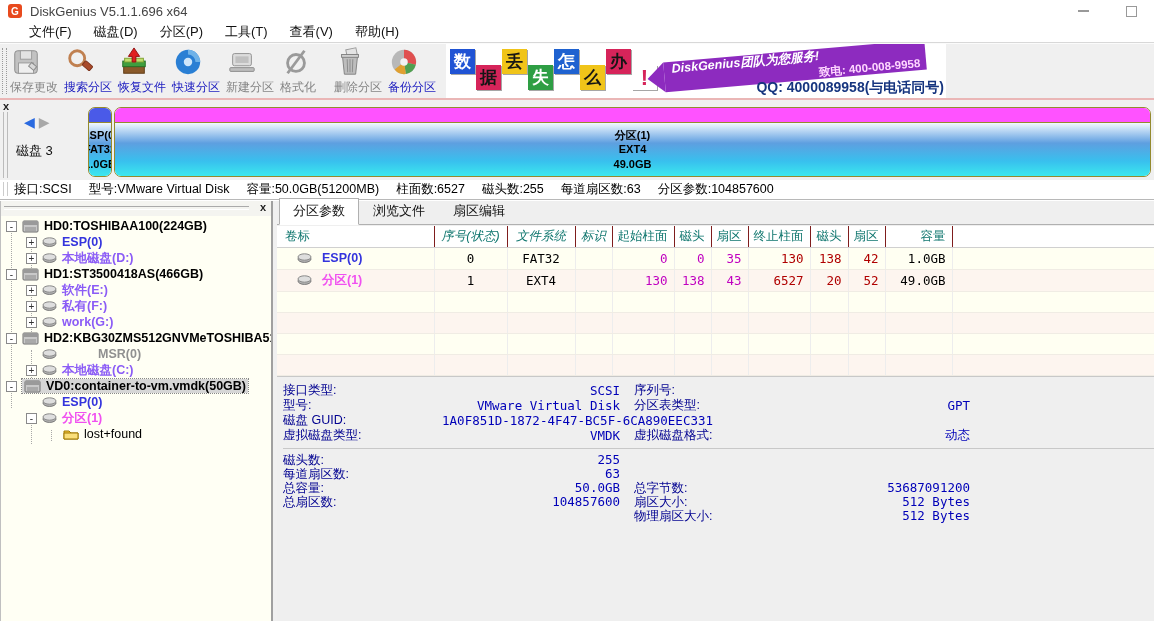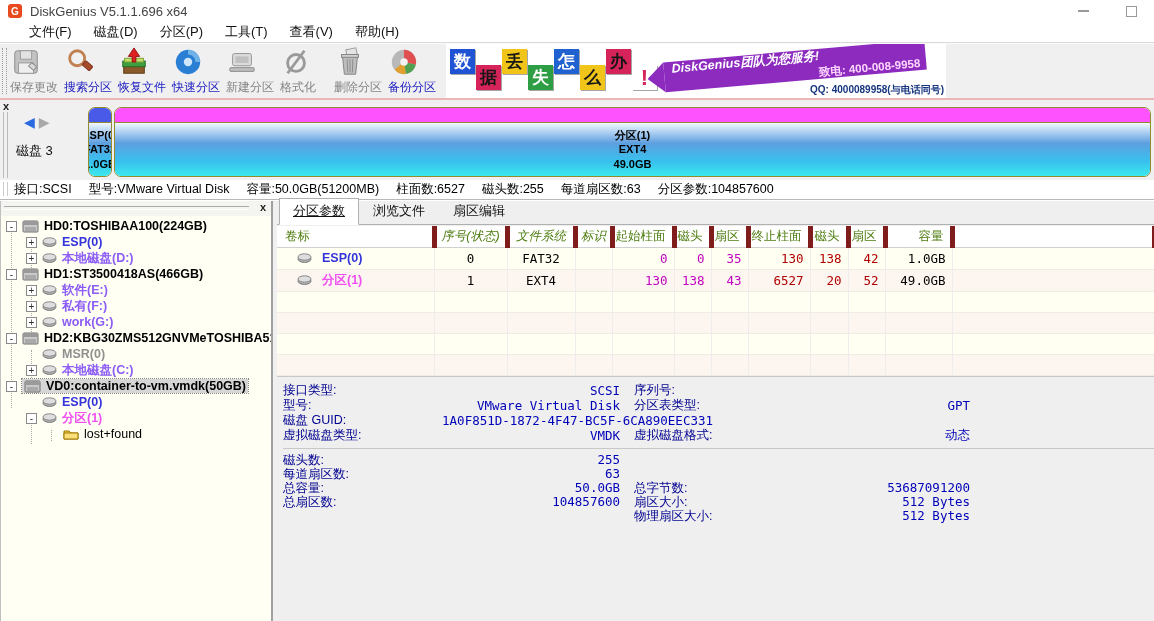--- a/index.html
+++ b/index.html
@@ -42,21 +42,21 @@
   .t0{background:#2053d4;color:#fff;} .t1{background:#d6245a;color:#151515;}
   .t2{background:#f0c419;color:#151515;} .t3{background:#2e9e44;color:#fff;}
   .t4{background:#1f62d0;color:#fff;} .t5{background:#f0c419;color:#151515;}
   .t6{background:#d6245a;color:#151515;} .t7{background:#fff;color:#d6245a;font-size:22px;}
   .ad-arrow { position:absolute; left:218px; top:7px; width:262px; height:30px; background:#8d2bbf;
     transform:rotate(-5deg); display:flex; flex-direction:column; justify-content:center; padding-left:8px; }
   .ad-arrow::before { content:""; position:absolute; left:-17px; top:0; width:0; height:0;
     border-top:15px solid transparent; border-bottom:15px solid transparent; border-right:17px solid #8d2bbf; }
   .ad-team  { color:#fff; font-size:12.5px; font-weight:bold; font-style:italic; white-space:nowrap; }
   .ad-phone { color:#ffd7ff; font-size:11.5px; font-weight:bold; white-space:nowrap; text-align:right; padding-right:6px; }
-  .ad-qq { position:absolute; right:2px; bottom:1px; color:#16357f; font-size:10px; font-weight:bold; white-space:nowrap; }
+  .ad-qq { position:absolute; right:2px; bottom:1px; color:#16357f; font-size:14px; font-weight:bold; white-space:nowrap; }
 
   .redline { position:absolute; left:0; top:98px; width:1154px; height:2px; background:#eab6b6; }
 
   
   .diskbar { position:absolute; left:0; top:100px; width:1154px; height:80px; background:#f0f0f0; }
   .db-close { position:absolute; left:3px; top:0px; font-size:11px; font-weight:bold; color:#222; }
   .db-grip { position:absolute; left:3px; top:12px; bottom:2px; width:5px; border-left:1px solid #bbb; border-right:1px solid #bbb; }
   .db-nav { position:absolute; left:24px; top:14px; font-size:14px; letter-spacing:4px; }
   .arr-l { color:#2a6ae0; } .arr-r { color:#a8a8a8; }
   .db-label { position:absolute; left:16px; top:42px; font-size:13px; color:#111; }
@@ -83,34 +83,34 @@
   .tp-close { position:absolute; right:5px; top:0px; font-size:11px; font-weight:bold; color:#222; cursor:default; }
   .tree { position:absolute; left:0; top:17px; right:0; bottom:0; overflow:hidden; }
   .tree-item { position:relative; height:16px; display:flex; align-items:center; white-space:nowrap; cursor:default; }
   .tree-item .exp { width:11px; height:11px; border:1px solid #8a8a8a; background:#fff; font-size:10px; line-height:9px;
     text-align:center; margin-right:5px; color:#333; flex:0 0 auto; }
   .tree-item .noexp { width:11px; height:11px; border:none; background:transparent; margin-right:5px; flex:0 0 auto; }
   .lvl0 { padding-left:5px; } .lvl1 { padding-left:25px; } .lvl2 { padding-left:62px; }
   .ticon { margin-right:5px; display:flex; align-items:center; flex:0 0 auto; }
   .tlabel { font-weight:bold; font-size:12.5px; }
   .c-disk { color:#000; } .c-esp { color:#3434dd; } .c-local { color:#8b5cf6;text-align:center; }
-  .c-msr { color:#909090; } .c-part { color:#f050f0; } .c-file { color:#000; font-weight:normal; }
+  .c-msr { color:#909090;margin-left:36px; } .c-part { color:#f050f0; } .c-file { color:#000; font-weight:normal; }
   .tree-item.sel .selwrap { background:#d6d6d6; outline:1px dotted #888; }
   .selwrap { display:flex; align-items:center; padding:0 2px; }
   .guide { position:absolute; border-left:1px dotted #a8a8a8; width:0; }
 
   
   .rightpanel { position:absolute; left:277px; top:0; right:0; bottom:0; background:#efefef; }
   .tabs { position:absolute; left:0; top:0; right:0; height:24px; border-bottom:1px solid #b0b0b0; background:#efefef; display:flex; align-items:flex-end; padding-left:2px; }
   .tab { padding:3px 13px 4px 13px; font-size:13px; color:#111; border:1px solid transparent; margin-bottom:-1px; cursor:default; }
-  .tab.active { background:#fff; border:1px solid #b0b0b0; border-bottom:1px solid #fff;text-decoration:underline; }
+  .tab.active { background:#fff; border:1px solid #b0b0b0; border-bottom:1px solid #fff; }
   .tablewrap { position:absolute; left:0; top:25px; right:0; height:150px; background:#fff; }
   table.ptable { border-collapse:collapse; table-layout:fixed; width:877px; }
-  .ptable th { height:21px; font-weight:normal; font-size:12.5px; color:#4d7c0f; background:#fff;
-    border-bottom:1px solid #d0d0d0; border-right:5px solid #7f1d1d; white-space:nowrap; overflow:hidden; }
+  .ptable th { height:21px; font-weight:normal; font-size:12.5px; color:#0f766e; background:#fff;
+    border-bottom:1px solid #d0d0d0; border-right:1px solid #7f1d1d; white-space:nowrap; overflow:hidden; }
   .ptable td { height:22px; font-size:12.5px; border-right:1px solid #ededed; border-bottom:1px solid #f0ece4; white-space:nowrap; overflow:hidden; padding:0 6px; }
   .ptable tr.fill td { height:21px; }
   .ptable tr.ra { background:#fffff2; } .ptable tr.rb { background:#fdf5ef; }
   .th-l { text-align:left; padding-left:8px; } .th-c { text-align:center;font-style:italic; } .th-r { text-align:right; padding-right:6px; }
   .td-c { text-align:center; } .td-r { text-align:right; }
   .v-start { color:#c000c0; } .v-end { color:#b00000; } .v-cap { color:#000; }
   .volcell { display:flex; align-items:center; gap:5px; padding-left:14px; font-weight:bold; }
 
   
   .details { position:absolute; left:0; top:175px; right:0; bottom:0; background:#efefef; border-top:1px solid #c8c8c8; padding:6px 0 0 6px; font-size:12.5px; }

